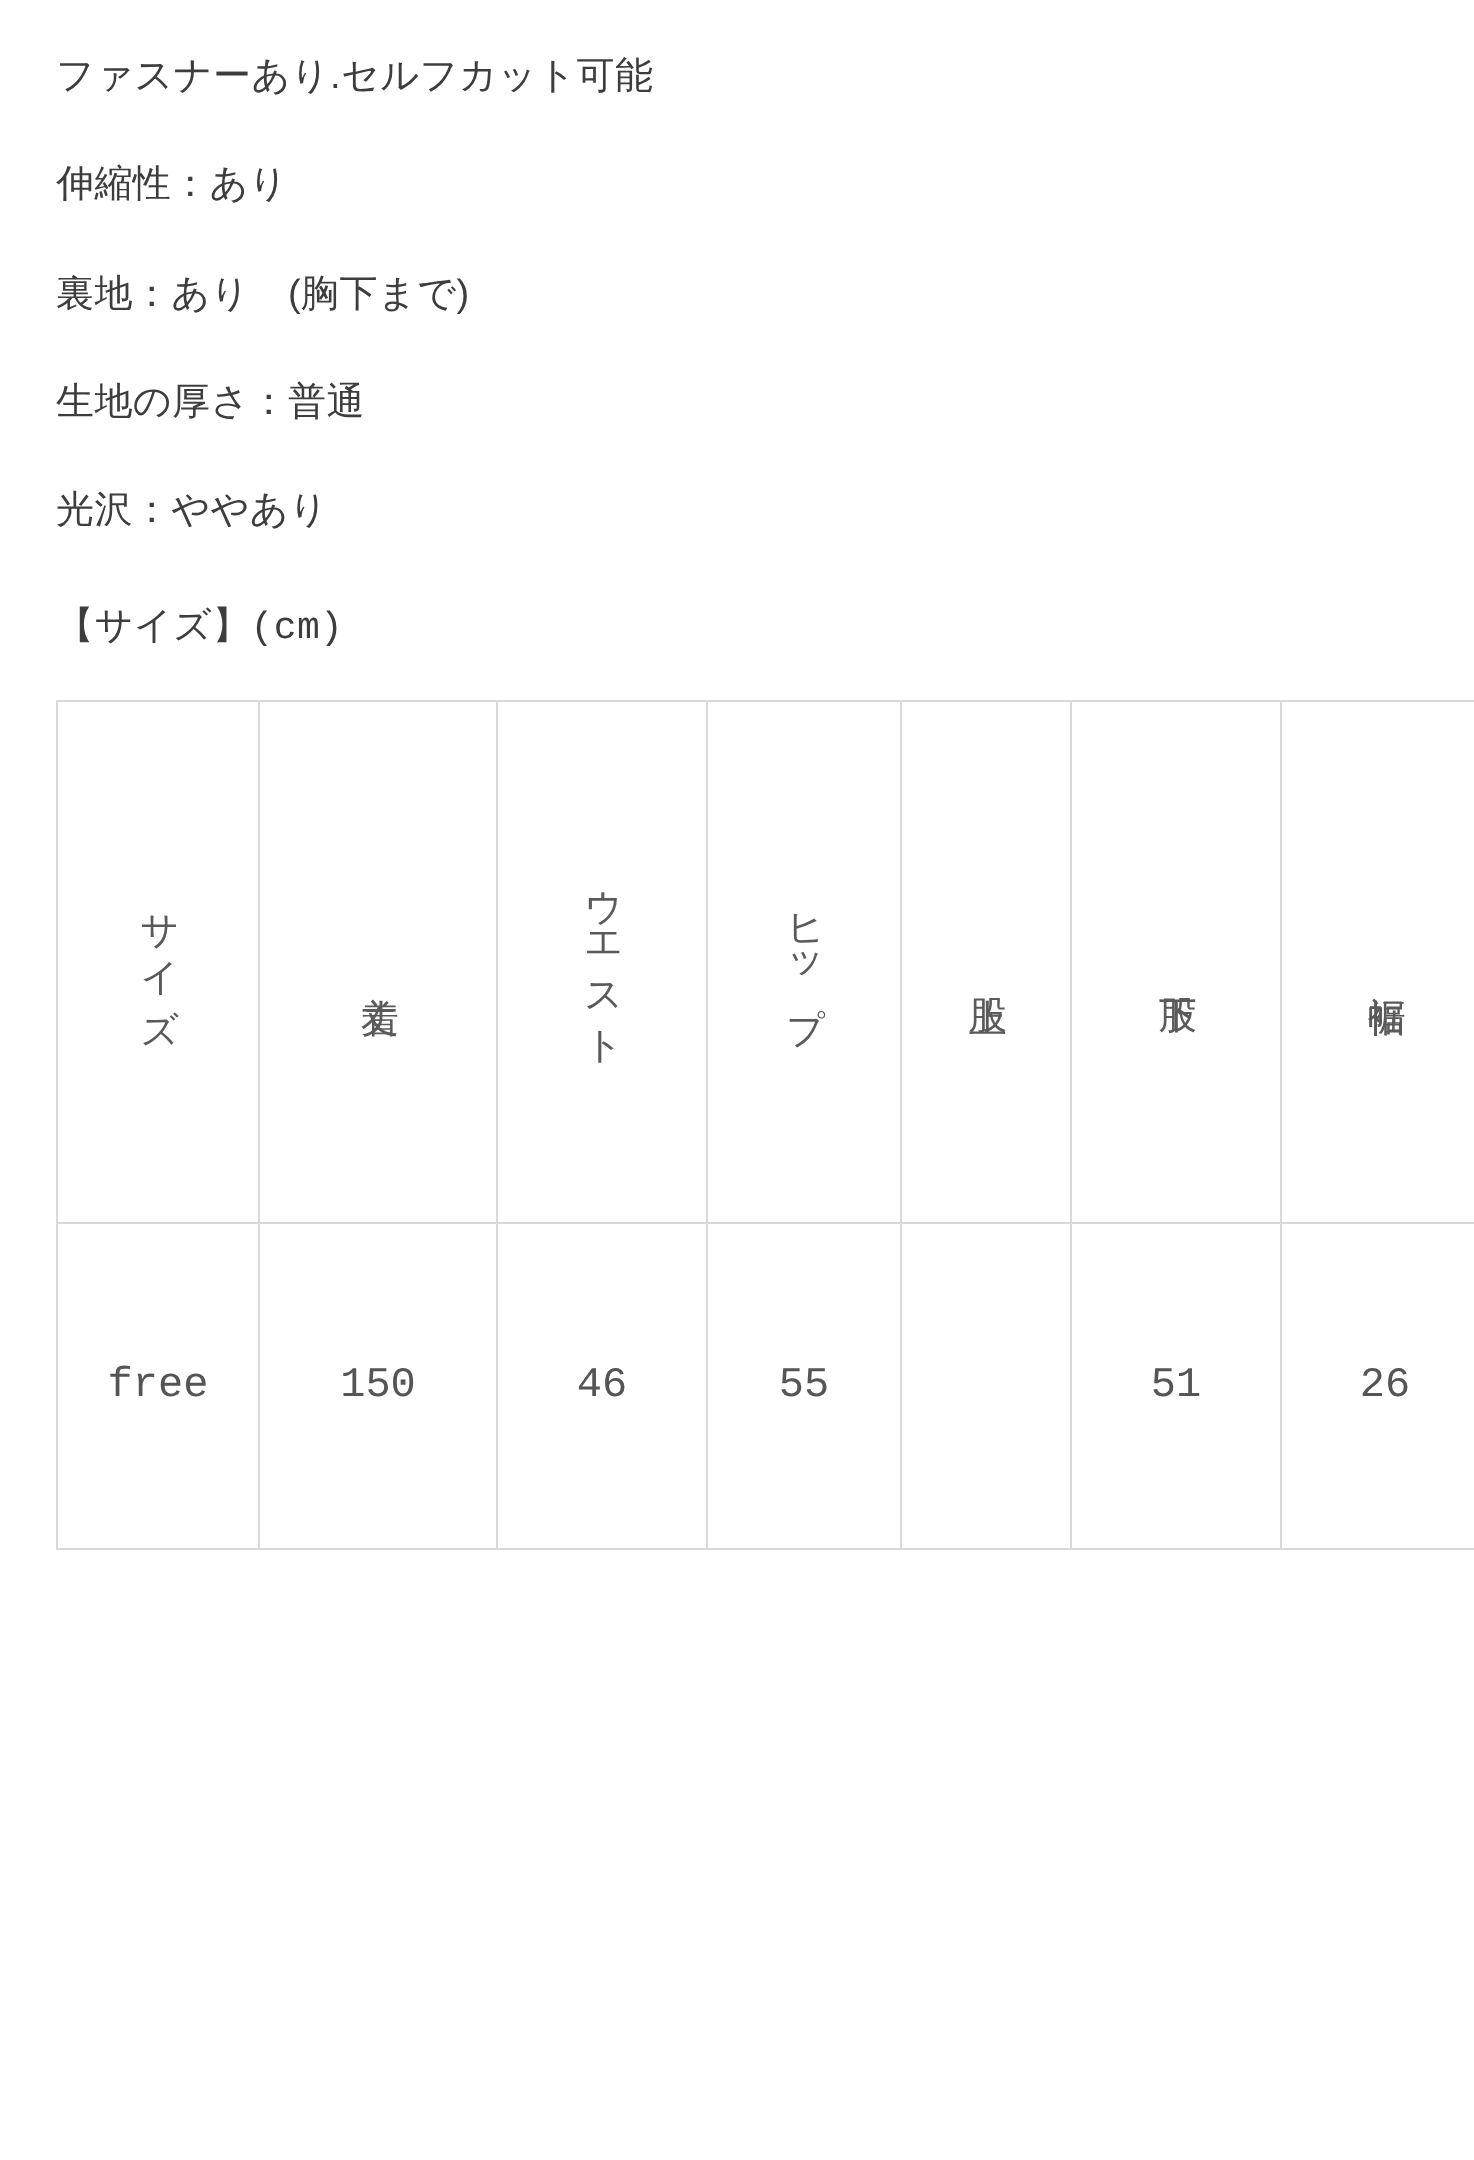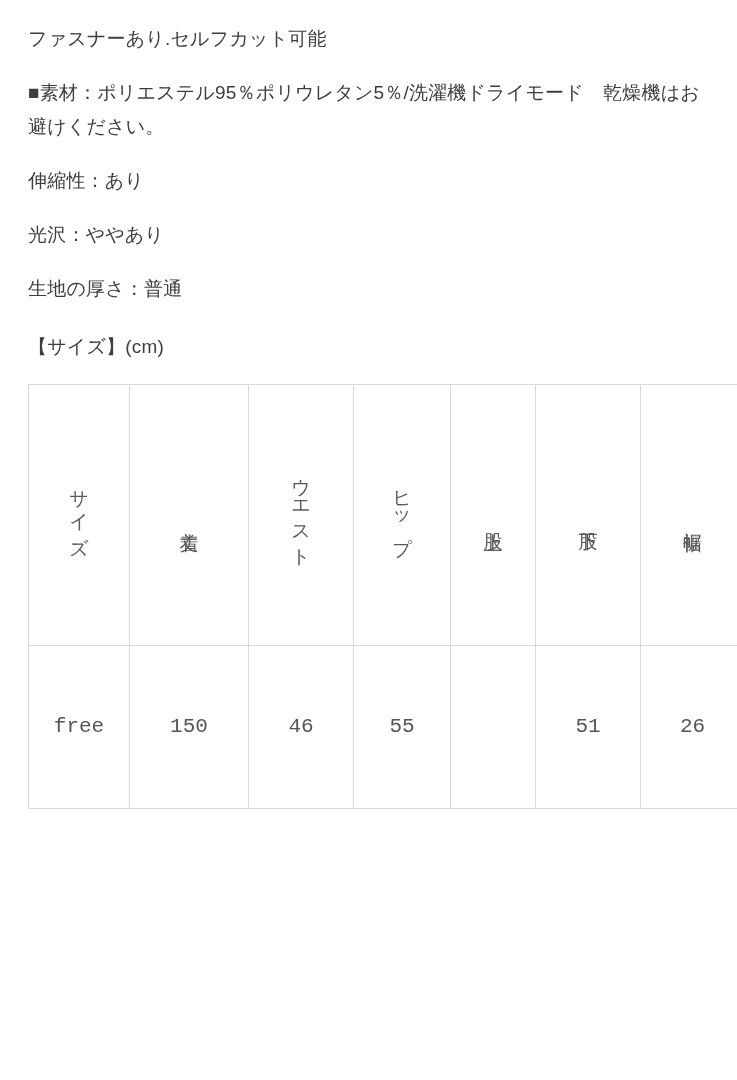--- a/index.html
+++ b/index.html
@@ -32,20 +32,21 @@
   }
   .desc-line.first {
     padding-top: 10px;
   }
   .size-heading {
     font-size: 19px;
     color: #3d3d3d;
     margin: 0;
     padding: 18px 0 20px 0;
     letter-spacing: 0.01em;
+    font-family: Liberation Mono, monospace;
   }
   table.size-table {
     border-collapse: collapse;
     width: 681px;
     table-layout: fixed;
     margin-top: 4px;
   }
   table.size-table th,
   table.size-table td {
     border: 1px solid #d9d9d9;
@@ -80,24 +81,24 @@
   .col-rise { width: 80px; }
   .col-inseam{ width: 100px; }
   .col-hem  { width: 99px; }
 </style>
 </head>
 <body>
 
 <div class="page">
 
   <p class="desc-line first">ファスナーあり.セルフカット可能</p>
-  <p class="desc-line">■素材：ポリエステル95％ポリウレタン5％/洗濯機ドライモード　乾燥機はお避けください。</p>
   <p class="desc-line">伸縮性：あり</p>
+  <p class="desc-line">裏地：あり　(胸下まで)</p>
+  <p class="desc-line">生地の厚さ：普通</p>
   <p class="desc-line">光沢：ややあり</p>
-  <p class="desc-line">生地の厚さ：普通</p>
 
   <p class="size-heading">【サイズ】(cm)</p>
 
   <table class="size-table">
     <thead>
       <tr>
         <th class="col-size"><span class="vert">サイズ</span></th>
         <th class="col-len"><span class="vert">着丈</span></th>
         <th class="col-waist"><span class="vert">ウエスト</span></th>
         <th class="col-hip"><span class="vert">ヒップ</span></th>

